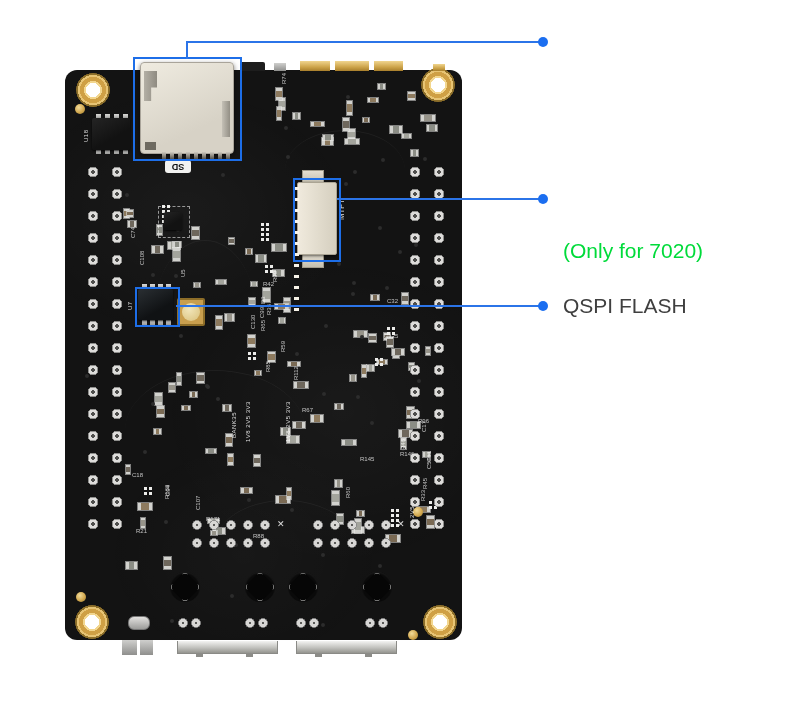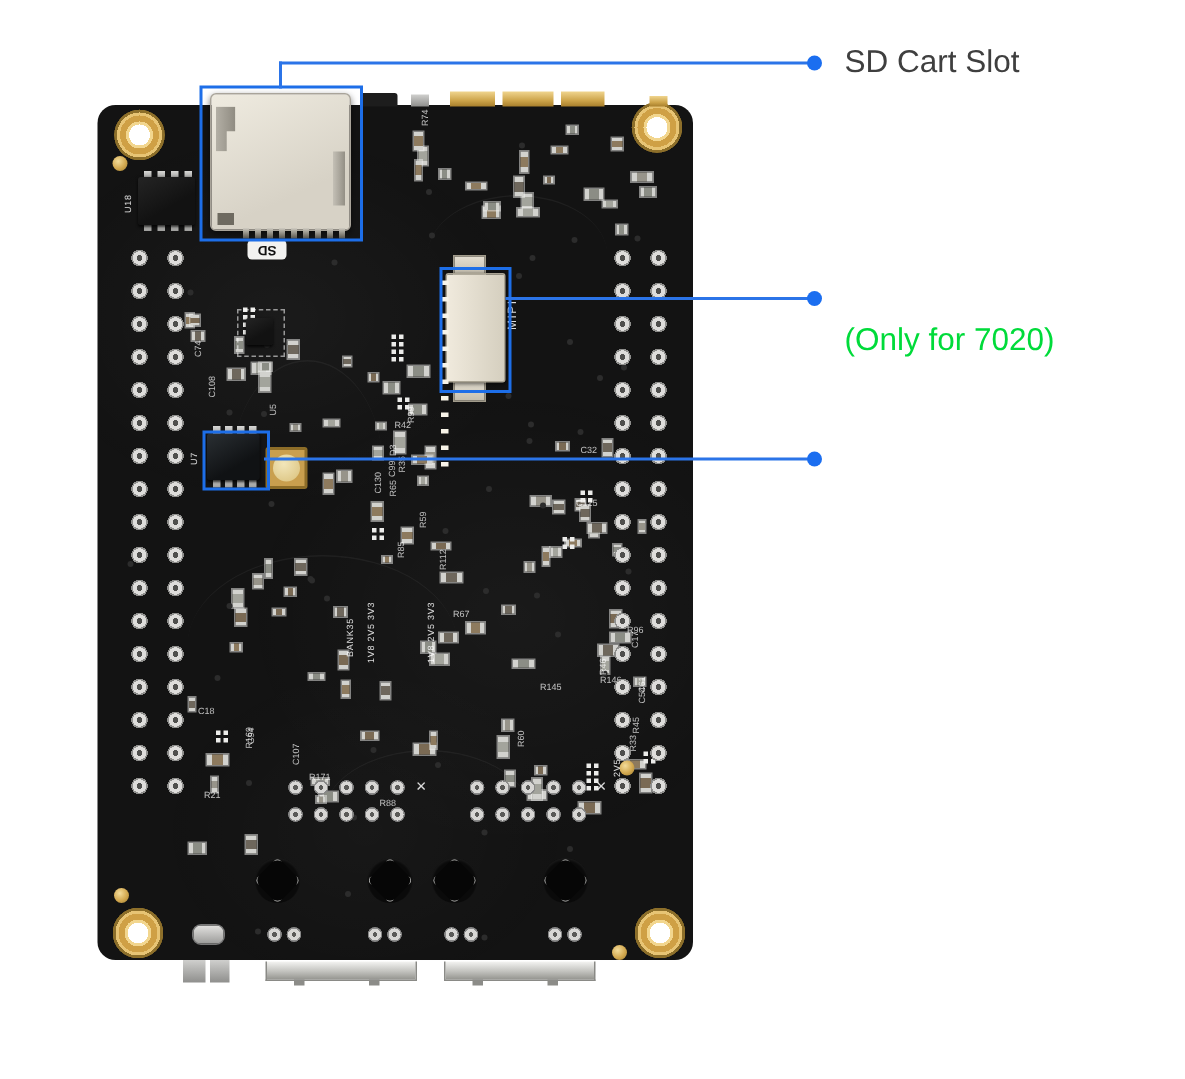--- a/index.html
+++ b/index.html
@@ -72,21 +72,21 @@
   .edge-dark{position:absolute;background:#1d1d1d;}
   .edge-silver{position:absolute;background:linear-gradient(180deg,#cfcfcd,#8f8f8d);}
   .usb{position:absolute;background:linear-gradient(180deg,#f4f4f2,#c2c2be 55%,#94948f);border:1px solid #8a8a86;border-top:none;}
   .usb i{position:absolute;bottom:-4px;width:7px;height:4px;background:#8c8c88;display:block;}
 
   
   .ann-box{position:absolute;border:2px solid #1d6ee8;}
   .ann-line{position:absolute;background:#2b74e8;}
   .ann-dot{position:absolute;width:10px;height:10px;border-radius:50%;background:#1b6ef0;}
   .callout-label{position:absolute;left:563px;font-size:21px;line-height:26px;color:#3f3f3f;white-space:nowrap;}
-  .callout-note{position:absolute;left:563px;font-size:21px;line-height:26px;color:#00db3a;white-space:nowrap;}
+  .callout-note{position:absolute;left:563px;font-size:21px;line-height:26px;color:#00db3a;white-space:nowrap;margin-top:24px;}
 </style>
 </head>
 <body>
 
 <div id="stage">
 
   <div id="board">
 
     <div class="trace" style="left:60px;top:300px;width:180px;height:120px;"></div>
     <div class="trace" style="left:150px;top:430px;width:140px;height:90px;"></div>
@@ -802,24 +802,24 @@
     </div>
   <div class="usb" style="left:296px;top:641px;width:99px;height:12px;">
       <i style="left:18px;"></i>
       <i style="left:68px;"></i>
     </div>
 
   <div class="ann-box" style="left:133px;top:57px;width:105px;height:100px;"></div>
   <div class="ann-line" style="left:186px;top:41px;width:2px;height:18px;"></div>
   <div class="ann-line" style="left:186px;top:41px;width:355px;height:2px;"></div>
   <div class="ann-dot" style="left:538px;top:37px;"></div>
-  <div class="callout-label" style="top:29px;">SD Cart Slot</div>
 
   <div class="ann-box" style="left:293px;top:178px;width:44px;height:80px;"></div>
   <div class="ann-line" style="left:337px;top:198px;width:204px;height:2px;"></div>
   <div class="ann-dot" style="left:538px;top:194px;"></div>
   <div class="callout-note" style="top:214px;">(Only for 7020)</div>
 
   <div class="ann-box" style="left:135px;top:287px;width:41px;height:36px;"></div>
   <div class="ann-line" style="left:176px;top:305px;width:365px;height:2px;"></div>
   <div class="ann-dot" style="left:538px;top:301px;"></div>
+  <div class="callout-label" style="top:293px;">QSPI FLASH</div>
 
 </div>
 
 </body></html>

